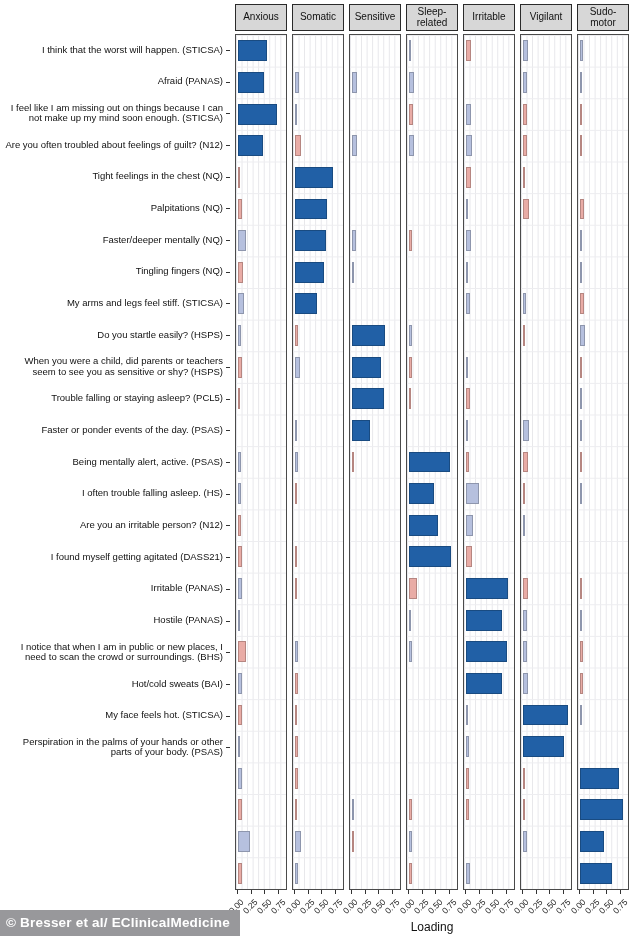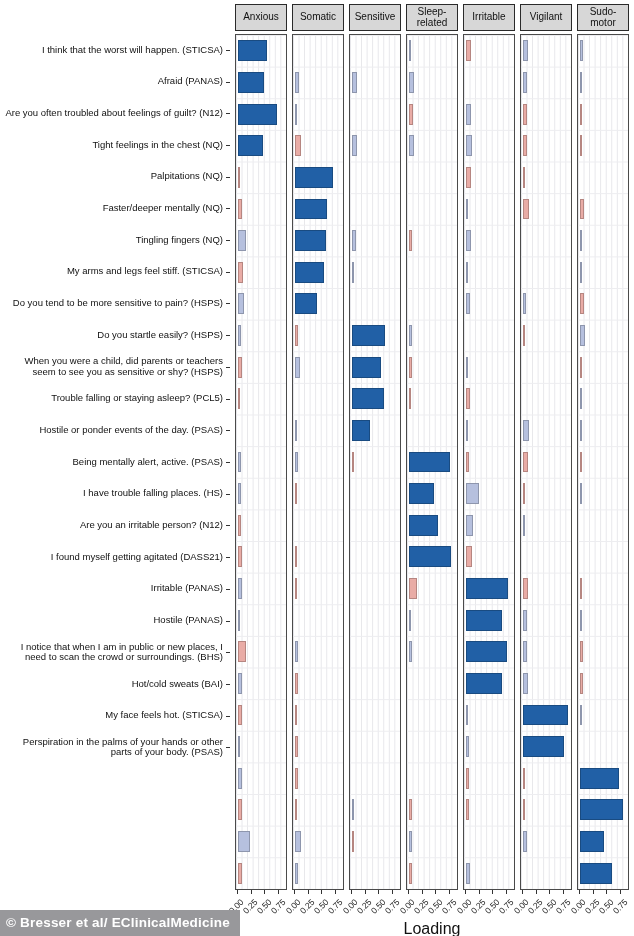--- a/index.html
+++ b/index.html
@@ -80,21 +80,21 @@
     font-size:8.5px;color:#1a1a1a;
     white-space:nowrap;
     transform:rotate(-45deg);
     transform-origin:100% 0%;
   }
   .axis-title{
     height:15px;
     margin-left:235px;
     width:calc(100% - 240px);
     text-align:center;
-    font-size:16px;
+    font-size:12px;
     color:#111;
   }
   .watermark{
     position:absolute;
     left:0;bottom:0;
     background:#98989b;
     color:#ffffff;
     font-weight:bold;
     font-size:13.5px;
     letter-spacing:.2px;
@@ -115,33 +115,33 @@
       <div class="facet-header">Sleep-related</div>
       <div class="facet-header">Irritable</div>
       <div class="facet-header">Vigilant</div>
       <div class="facet-header">Sudo-motor</div>
     </div>
 
   <div class="grid-row body-row">
     <div class="labels-col">
         <div class="item-label">I think that the worst will happen. (STICSA)</div>
         <div class="item-label">Afraid (PANAS)</div>
+        <div class="item-label">I feel like I am missing out on things because I can not make up my mind soon enough. (STICSA)</div>
         <div class="item-label">Are you often troubled about feelings of guilt? (N12)</div>
         <div class="item-label">Tight feelings in the chest (NQ)</div>
         <div class="item-label">Palpitations (NQ)</div>
         <div class="item-label">Faster/deeper mentally  (NQ)</div>
         <div class="item-label">Tingling fingers (NQ)</div>
         <div class="item-label">My arms and legs feel stiff. (STICSA)</div>
-        <div class="item-label">Do you tend to be more sensitive to pain? (HSPS)</div>
         <div class="item-label">Do you startle easily? (HSPS)</div>
         <div class="item-label">When you were a child, did parents or teachers seem to see you as sensitive or shy? (HSPS)</div>
         <div class="item-label">Trouble falling or staying asleep? (PCL5)</div>
-        <div class="item-label">Hostile or ponder events of the day. (PSAS)</div>
+        <div class="item-label">Faster or ponder events of the day. (PSAS)</div>
         <div class="item-label">Being mentally alert, active. (PSAS)</div>
-        <div class="item-label">I have trouble falling places. (HS)</div>
+        <div class="item-label">I often trouble falling asleep. (HS)</div>
         <div class="item-label">Are you an irritable person? (N12)</div>
         <div class="item-label">I found myself getting agitated (DASS21)</div>
         <div class="item-label">Irritable (PANAS)</div>
         <div class="item-label">Hostile (PANAS)</div>
         <div class="item-label">I notice that when I am in public or new places, I need to scan the crowd or surroundings. (BHS)</div>
         <div class="item-label">Hot/cold sweats  (BAI)</div>
         <div class="item-label">My face feels hot. (STICSA)</div>
         <div class="item-label">Perspiration in the palms of your hands or other parts of your body. (PSAS)</div>
       </div>
 

